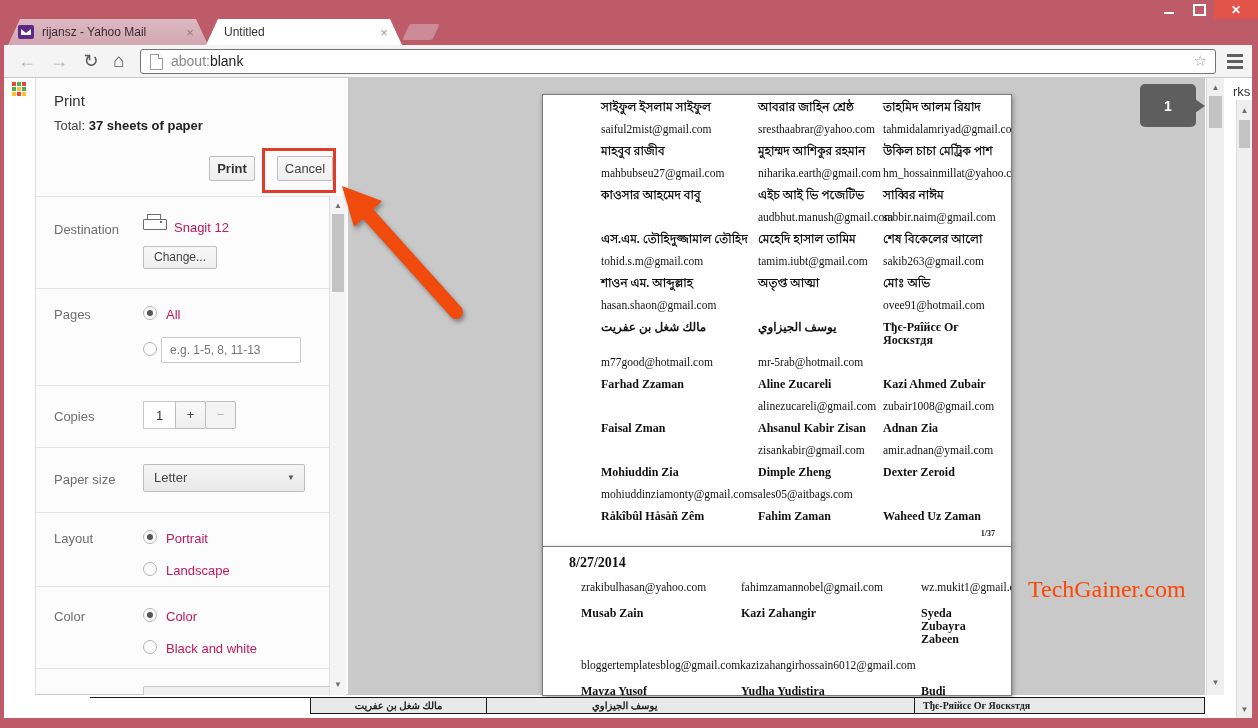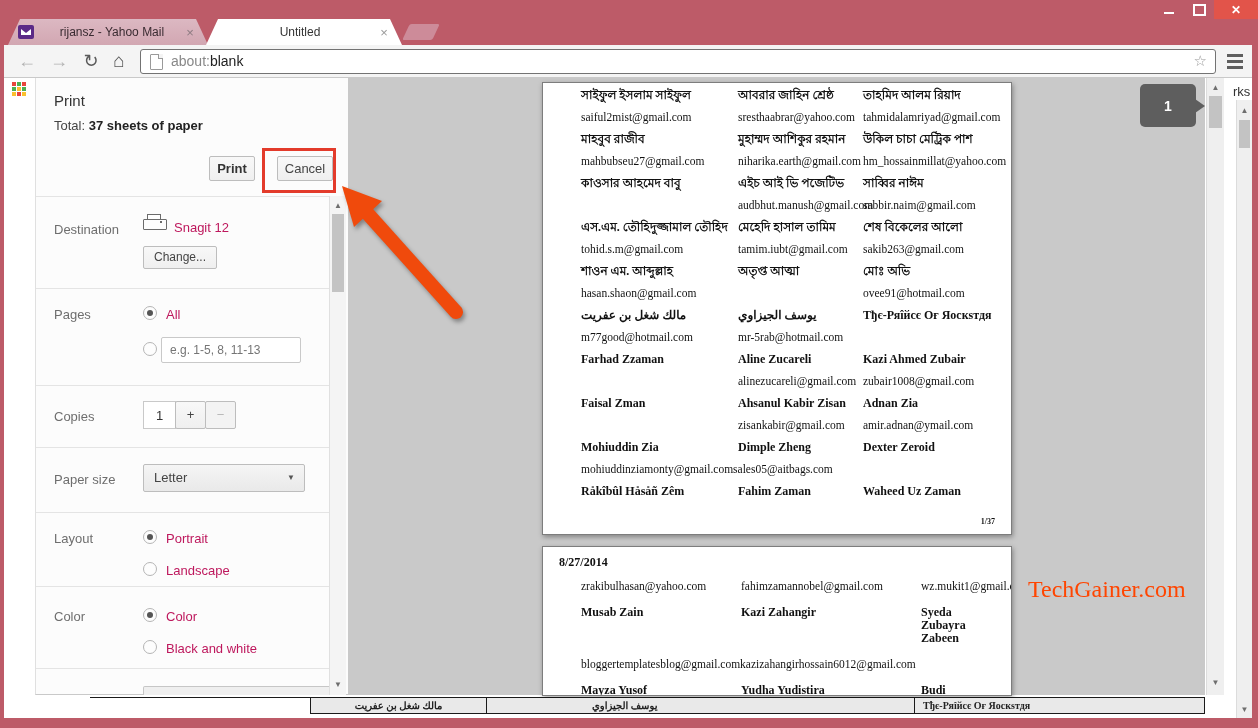--- a/index.html
+++ b/index.html
@@ -9,21 +9,21 @@
   .titlebar{position:absolute;left:0;top:0;width:1258px;height:45px;background:#bd5b68;}
   .win-controls{position:absolute;right:0;top:0;height:20px;display:flex;}
   .wc{width:30px;height:19px;display:flex;align-items:center;justify-content:center;color:#fff;}
   .wc-min .bar{width:10px;height:2px;background:#fff;margin-top:6px;}
   .wc-max .box{width:9px;height:8px;border:2px solid #fff;}
   .wc-close{width:44px;background:#e2544a;font-size:12px;font-weight:bold;}
   .tab{position:absolute;top:19px;height:26px;display:flex;align-items:center;
        clip-path:polygon(12px 0,calc(100% - 12px) 0,100% 100%,0 100%);padding:0 10px;box-sizing:border-box;}
   .tab-inactive{left:8px;width:200px;background:linear-gradient(#dcb8c2,#d2a7b2);color:#3a2b31;}
   .tab-active{left:206px;width:196px;background:#fff;color:#333;}
-  .tab-label{font-size:12px;white-space:nowrap;overflow:hidden;flex:1;margin-left:8px;text-align:center;}
+  .tab-label{font-size:12px;white-space:nowrap;overflow:hidden;flex:1;margin-left:8px;}
   .tab-close{font-size:13px;color:#8d7b82;width:16px;text-align:center;}
   .tab-active .tab-close{color:#9a9a9a;}
   .favicon{width:16px;height:14px;background:#5b2a87;border-radius:2px;position:relative;flex:none;}
   .favicon .env{position:absolute;left:3px;top:4px;width:10px;height:6px;background:#fff;}
   .favicon .flap{position:absolute;left:3px;top:4px;width:0;height:0;
      border-left:5px solid transparent;border-right:5px solid transparent;border-top:4px solid #5b2a87;}
   .newtab{position:absolute;left:406px;top:24px;width:30px;height:16px;background:#cd8b99;
           transform:skewX(-25deg);border-radius:2px;}
   
   .toolbar{position:absolute;left:0;top:45px;width:1252px;height:33px;background:#f4f4f4;
@@ -59,29 +59,29 @@
            box-sizing:border-box;overflow:hidden;font-family:"Liberation Serif",serif;
            font-weight:bold;font-size:10px;color:#222;line-height:15px;white-space:nowrap;}
   .bg-cell-0{border-left:1px solid #1a1a1a;text-align:center;}
   .bg-cell-1{padding-left:105px;}
   .bg-cell-2{padding-left:8px;}
   
   .backdrop{position:absolute;left:348px;top:78px;width:857px;height:617px;background:#c9c9c9;}
   .pv-page{position:absolute;left:542px;width:470px;background:#fff;border:1px solid #7d7d7d;
            box-shadow:1px 2px 5px rgba(0,0,0,.35);box-sizing:border-box;overflow:hidden;
            font-family:"Liberation Serif",serif;}
-  .pv-page1{top:82px;height:453px;padding-top:6px;}
+  .pv-page1{top:94px;height:453px;padding-top:6px;padding-left:20px;}
   .pv-page2{top:546px;height:150px;padding-top:4px;}
   .pv-rows{display:block;}
   .pv-row{display:grid;grid-template-columns:157px 125px 1fr;padding:0 12px 0 38px;margin-bottom:9px;}
   .pv-page2 .pv-row{grid-template-columns:160px 180px 1fr;margin-bottom:13px;}
   .pv-name{font-weight:bold;font-size:12px;color:#111;line-height:13px;padding-right:6px;}
   .pv-email{font-size:11.5px;color:#111;line-height:13px;white-space:nowrap;}
   .pv-footer{position:absolute;right:16px;bottom:8px;font-size:8px;font-weight:bold;color:#111;}
-  .pv-date{font-size:12px;font-weight:bold;color:#111;padding:4px 0 10px 16px;}
+  .pv-date{font-size:14px;font-weight:bold;color:#111;padding:4px 0 10px 26px;}
   
   .sb{position:absolute;background:#efefef;border-left:1px solid #dcdcdc;box-sizing:border-box;}
   .sb-arrow{position:absolute;left:0;width:100%;text-align:center;font-size:8px;color:#6e6e6e;}
   .sb-thumb{position:absolute;left:2px;background:#c3c3c3;}
   .sb-preview{left:1206px;top:78px;width:18px;height:617px;}
   .sb-window{left:1236px;top:100px;width:16px;height:618px;}
   .sb-dialog{left:293px;top:118px;width:17px;height:499px;background:#f4f4f4;border-left:1px solid #e0e0e0;}
   
   .dialog{position:absolute;left:35px;top:78px;width:313px;height:617px;background:#fcfcfc;
           border-left:1px solid #e0e0e0;border-bottom:1px solid #c9c9c9;box-sizing:border-box;z-index:10;}

